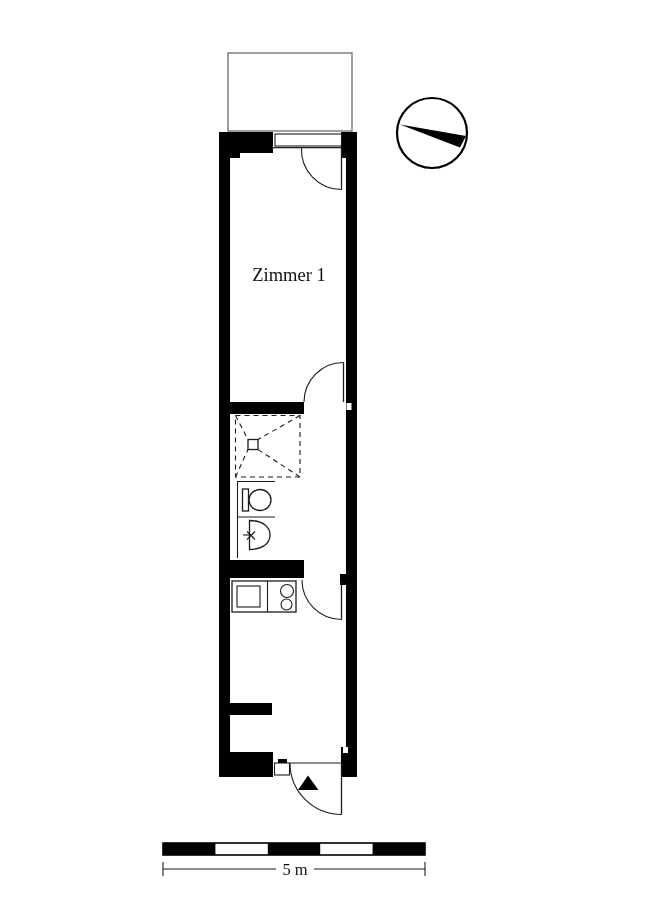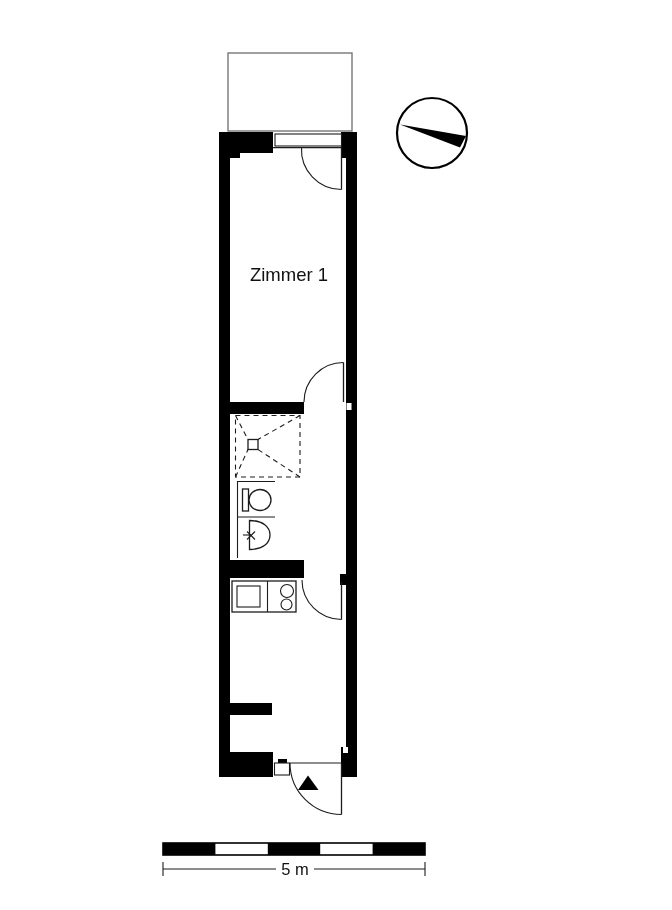--- a/index.html
+++ b/index.html
@@ -1,20 +1,20 @@
 <!DOCTYPE html>
 <html style="--bg: #ffffff; --wall: #000000; --line: #1c1c1c; --balcony: #777777;"><head>
 <meta charset="utf-8">
 <style>
   html,body{margin:0;padding:0;background:var(--bg,#fff);}
   .canvas{
     position:relative;
     width:672px;height:910px;
     background:var(--bg,#fff);
-    font-family:Liberation Sans, sans-serif;
+    font-family:Liberation Serif, serif;
     overflow:hidden;
   }
   svg{display:block}
   .wall{fill:var(--wall,#000);stroke:none}
   .whitepatch{fill:var(--bg,#fff);stroke:none}
   .thin{fill:none;stroke:var(--line,#1c1c1c);stroke-width:1.3}
   .thin2{fill:none;stroke:var(--line,#1c1c1c);stroke-width:1.1}
   .dash{fill:none;stroke:var(--line,#1c1c1c);stroke-width:1.1;stroke-dasharray:5 4}
   .fixture{fill:#fff;stroke:var(--line,#1c1c1c);stroke-width:1.3}
   .balcony{fill:none;stroke:var(--balcony,#777);stroke-width:1.4}

